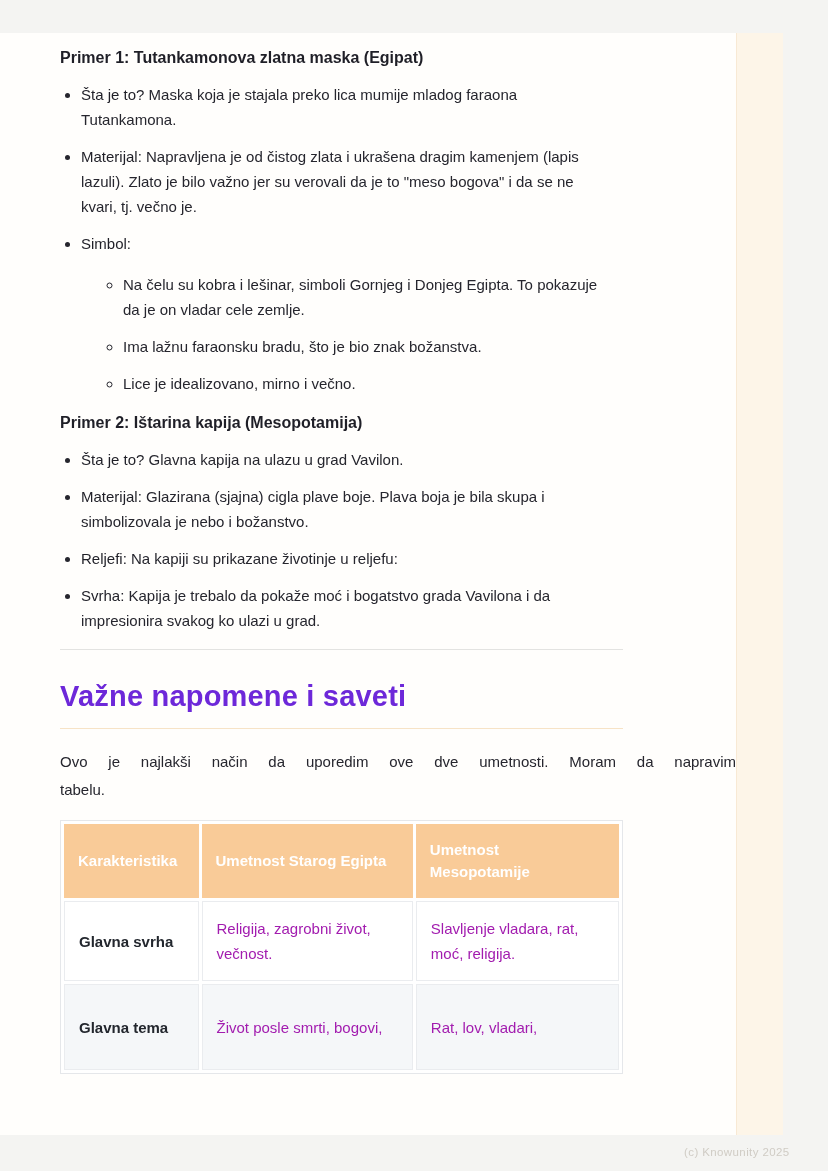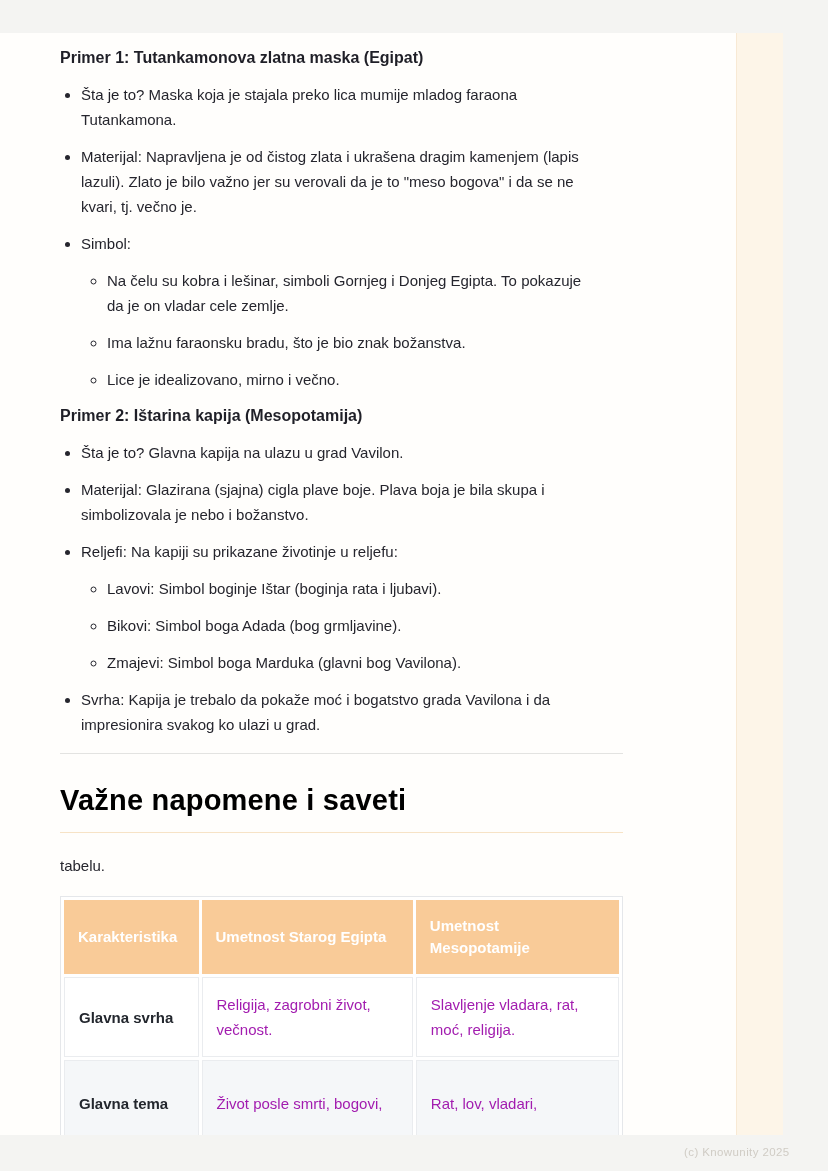--- a/index.html
+++ b/index.html
@@ -17,27 +17,27 @@
     background:#fdf5e8;border-left:1px solid #f8e9d4;
   }
   .content{
     position:relative;padding:14px 47px 0 60px;
     color:#26262e;font-size:15px;line-height:25px;
   }
   .doc-h3{font-size:16px;line-height:22px;font-weight:700;margin:12px 0 13px;color:#1f1f27;}
   .doc-h3:first-child{margin-top:0;}
   ul.lvl1{margin:0 0 13px 0;padding:0 0 0 21px;list-style:disc;}
   ul.lvl1>li{margin:0 0 12px 0;white-space:pre-line;}
-  ul.lvl2{margin:0;padding:0 0 0 26px;list-style:circle;}
+  ul.lvl2{margin:16px;padding:0 0 0 26px;list-style:circle;}
   ul.lvl2>li{margin:12px 0 0 0;white-space:pre-line;}
   li::marker{color:#26262e;}
   strong{font-weight:400;color:#1f1f27;}
   .hr-gray{border:none;border-top:1px solid #e3e3e1;width:563px;margin:16px 0 0 0;}
   .notes-heading{
-    color:#000000;font-size:29px;line-height:38px;font-weight:700;
+    color:#6d28d9;font-size:29px;line-height:38px;font-weight:700;
     margin:27px 0 13px 0;letter-spacing:0.2px;
   }
   .hr-orange{border:none;border-top:1px solid #f7e3c6;width:563px;margin:0;}
   .intro{margin:19px 0 0 0;font-size:15px;line-height:28px;color:#26262e;}
   .jline{display:block;text-align:justify;text-align-last:justify;}
   .jline.last{text-align:left;text-align-last:left;}
   .table-wrap{
     margin-top:16px;width:563px;border:1px solid #e5e7ea;background:#ffffff;
     box-sizing:border-box;
   }
@@ -73,32 +73,33 @@
 lazuli). Zlato je bilo važno jer su verovali da je to "meso bogova" i da se ne
 kvari, tj. večno je.</li>
           <li><strong>Simbol:</strong><ul class="lvl2"><li>Na čelu su <strong>kobra</strong> i <strong>lešinar</strong>, simboli Gornjeg i Donjeg Egipta. To pokazuje
 da je on vladar cele zemlje.</li><li>Ima lažnu <strong>faraonsku bradu</strong>, što je bio znak božanstva.</li><li>Lice je idealizovano, mirno i večno.</li></ul></li>
         </ul>
         <h3 class="doc-h3">Primer 2: Ištarina kapija (Mesopotamija)</h3>
         <ul class="lvl1">
           <li><strong>Šta je to?</strong> Glavna kapija na ulazu u grad Vavilon.</li>
           <li><strong>Materijal:</strong> Glazirana (sjajna) cigla plave boje. Plava boja je bila skupa i
 simbolizovala je nebo i božanstvo.</li>
-          <li><strong>Reljefi:</strong> Na kapiji su prikazane životinje u reljefu:<ul class="lvl2"><li><strong>Lavovi:</strong> Simbol boginje Ištar (boginja rata i ljubavi).</li><li><strong>Bikovi:</strong> Simbol boga Adada (bog grmljavine).</li><li><strong>Zmajevi:</strong> Simbol boga Marduka (glavni bog Vavilona).</li></ul></li>
+          <li><strong>Reljefi:</strong> Na kapiji su prikazane životinje u reljefu:</li>
           <li><strong>Svrha:</strong> Kapija je trebalo da pokaže moć i bogatstvo grada Vavilona i da
 impresionira svakog ko ulazi u grad.</li>
         </ul>
       </div>
 
     <hr class="hr-gray">
 
     <h2 class="notes-heading">Važne napomene i saveti</h2>
     <hr class="hr-orange">
 
     <p class="intro">
+      <span class="jline">Ovo je najlakši način da uporedim ove dve umetnosti. Moram da napravim</span>
       <span class="jline last">tabelu.</span>
     </p>
 
     <div class="table-wrap">
       <table class="cmp">
         <colgroup>
           <col style="width:24.5%">
           <col style="width:38.5%">
           <col style="width:37%">
         </colgroup>

